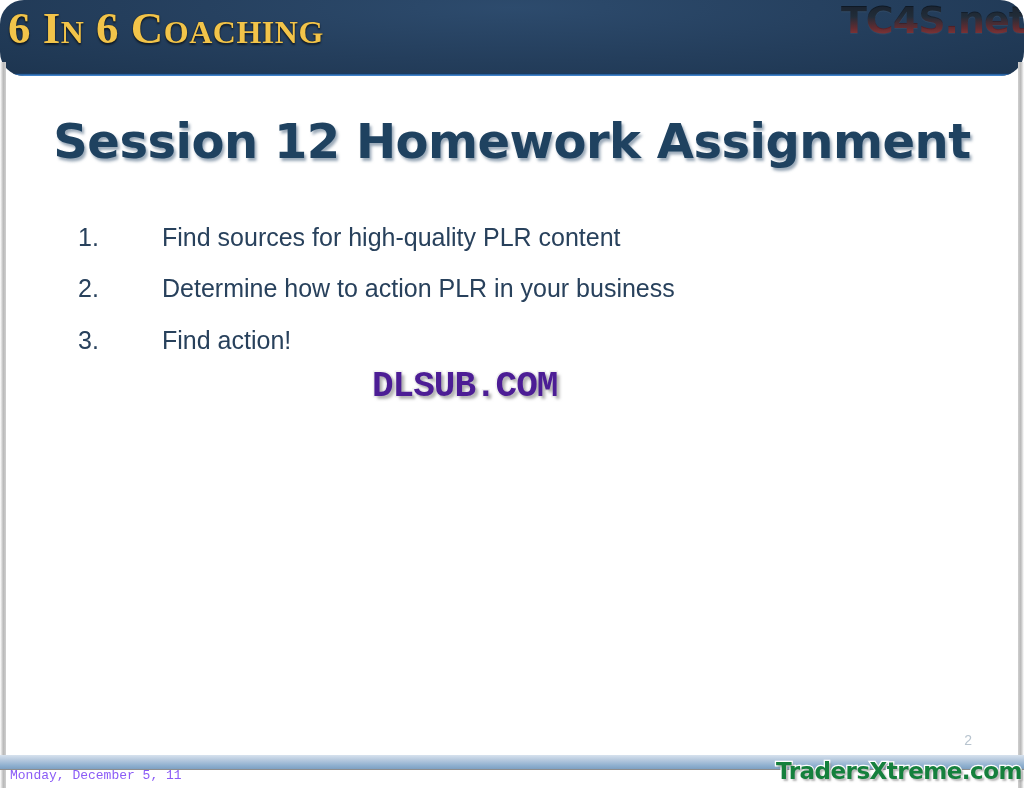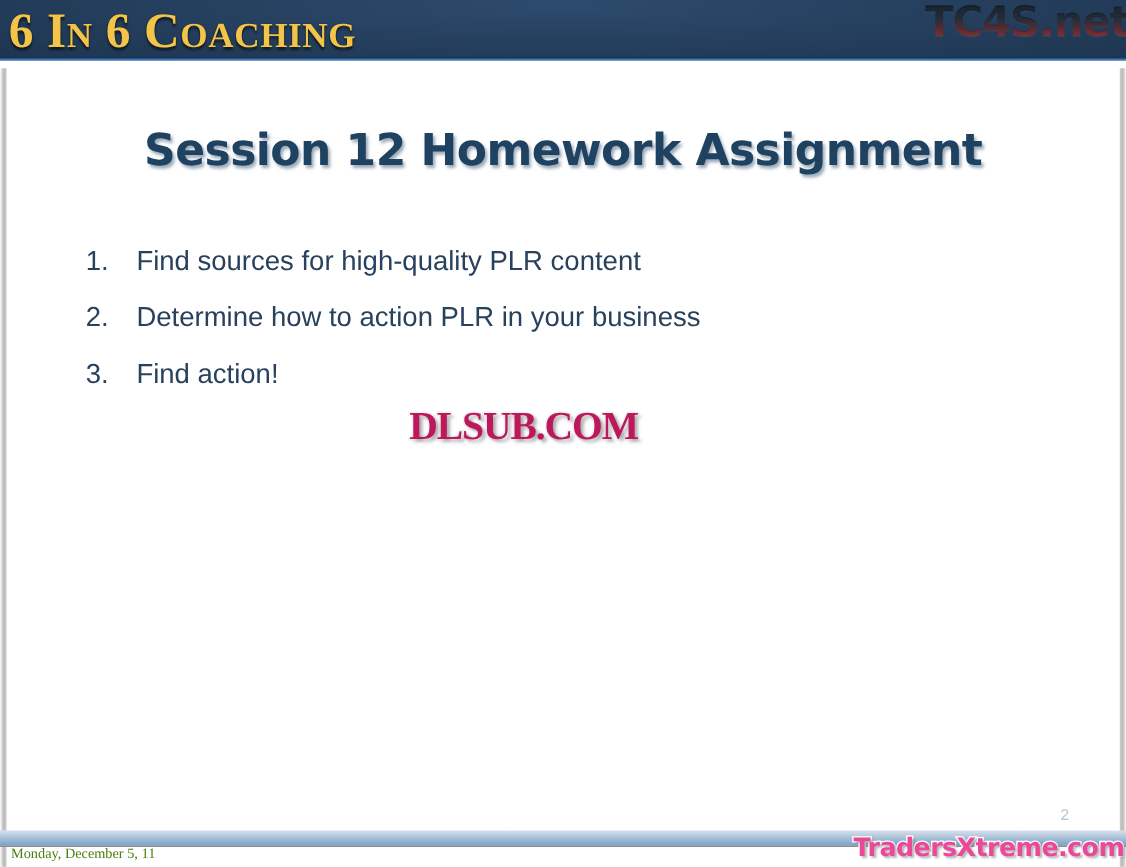--- a/index.html
+++ b/index.html
@@ -36,24 +36,25 @@
   .edge-border.right {
     right: 0;
     background: linear-gradient(to left, #ffffff 0%, #b9b9b9 55%, #cfcfcf 100%);
   }
 
   
   #header-band {
     position: absolute;
     left: 0; top: 0;
     width: 1024px;
-    height: 55px;
+    height: 76px;
     background:
       radial-gradient(ellipse at 50% 10%, #2d4b6d 0%, #243e5c 55%, #1d3550 100%);
     overflow: hidden;
+    border-radius: 24px;
   }
   #header-band::after {
     content: "";
     position: absolute;
     left: 0; right: 0; bottom: 0;
     height: 3px;
     background: linear-gradient(to bottom, #14273d 0%, #2f6fb5 60%, #4d8fd6 100%);
   }
 
   #brand-title {
@@ -88,21 +89,21 @@
     text-shadow: 0 1px 0 rgba(255,255,255,0.05);
   }
 
   
   #slide-title {
     position: absolute;
     left: 0; right: 0;
     top: 116px;
     text-align: center;
     font-family: "DejaVu Sans", sans-serif;
-    font-size: 40px;
+    font-size: 48px;
     font-weight: 700;
     color: #1f4260;
     letter-spacing: -0.5px;
     text-shadow: 2px 3px 3px rgba(120,140,160,0.75);
     line-height: 1.05;
   }
 
   
   #content-list {
     position: absolute;
@@ -119,33 +120,34 @@
     color: #28415c;
     line-height: 1.25;
   }
   .list-num {
     width: 46px;
     flex: 0 0 46px;
     color: #28415c;
   }
   .list-text {
     flex: 1 1 auto;
+    margin-left: 38px;
   }
 
   
   #dlsub-watermark {
     position: absolute;
     left: 372px;
     top: 369px;
-    font-family: Liberation Serif, serif;
+    font-family: Liberation Mono, monospace;
     font-size: 36px;
     font-weight: 700;
     letter-spacing: -1px;
     line-height: 1;
-    color: #be185d;
+    color: #4c1d95;
     -webkit-text-stroke: 3px #f2f2f2;
     paint-order: stroke fill;
     text-shadow: 3px 3px 3px rgba(120,120,120,0.55);
     white-space: nowrap;
   }
 
   
   #page-number {
     position: absolute;
     right: 52px;
@@ -163,36 +165,36 @@
     width: 1024px;
     height: 14px;
     background: linear-gradient(to bottom, #d7e2ee 0%, #b6c9de 35%, #8fb0cf 75%, #7da0c2 100%);
     border-bottom: 1px solid #8d8d8d;
   }
 
   #footer-date {
     position: absolute;
     left: 10px;
     top: 768px;
-    font-family: Liberation Serif, serif;
+    font-family: Liberation Mono, monospace;
     font-size: 13px;
-    color: #4d7c0f;
+    color: #8b5cf6;
     white-space: nowrap;
   }
 
   #tradersxtreme-logo {
     position: absolute;
     right: 2px;
     top: 760px;
     font-family: "DejaVu Sans", sans-serif;
     font-size: 23px;
     font-weight: 700;
     letter-spacing: -0.5px;
     line-height: 1;
-    color: #ec4899;
+    color: #15803d;
     -webkit-text-stroke: 2.5px #ffffff;
     paint-order: stroke fill;
     text-shadow: 2px 2px 2px rgba(110,110,110,0.5);
     white-space: nowrap;
   }
 </style>
 </head>
 <body>
 
 <div id="slide">

